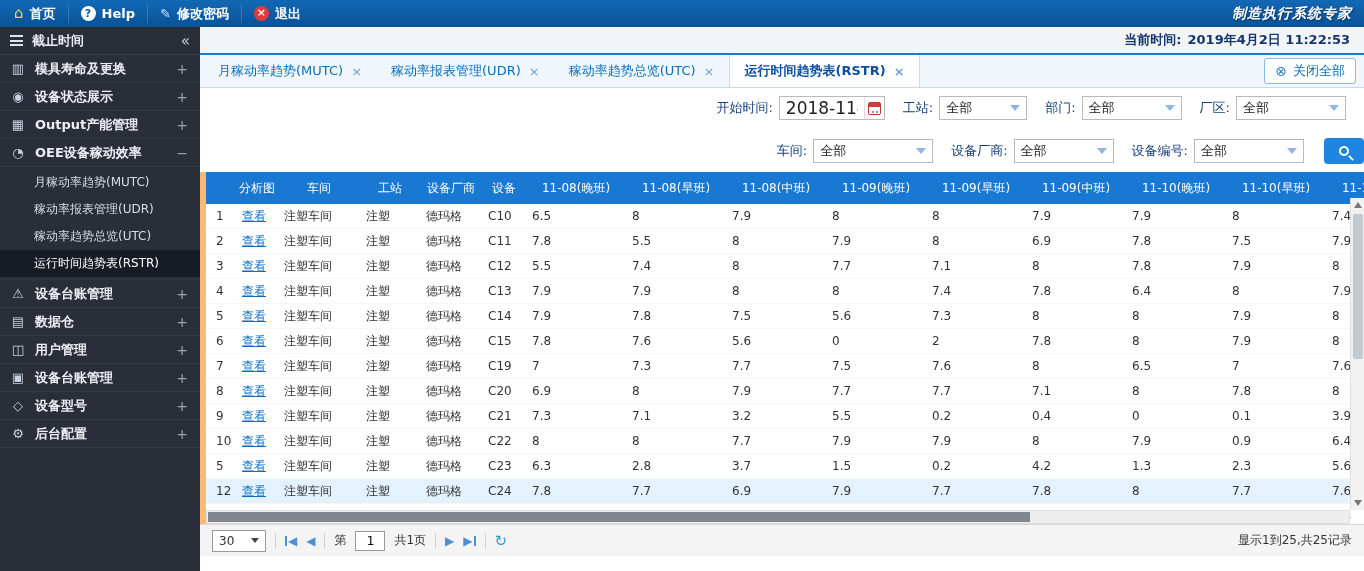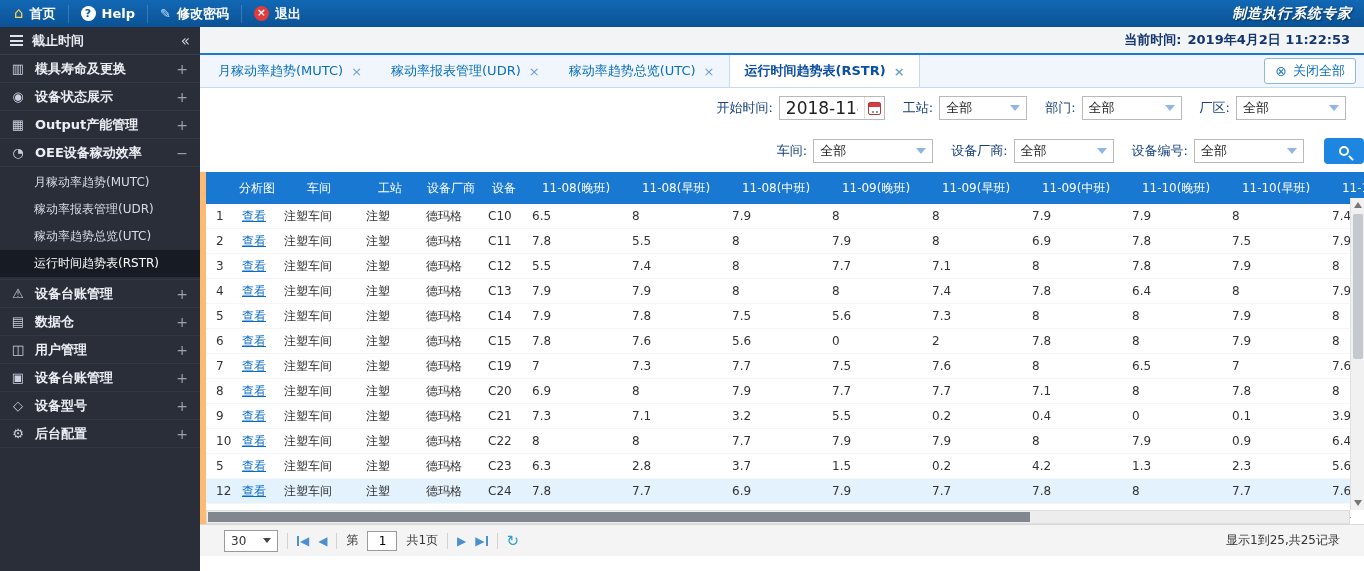--- a/index.html
+++ b/index.html
@@ -78,21 +78,21 @@
   .vscroll { position:absolute; right:0; top:26px; bottom:14px; width:14px; background:#f1f1f1; border-left:1px solid #e0e0e0; }
   .v-up, .v-down { position:absolute; left:3px; width:0; height:0; border-left:4px solid transparent; border-right:4px solid transparent; }
   .v-up { top:4px; border-bottom:6px solid #777; }
   .v-down { bottom:4px; border-top:6px solid #777; }
   .v-thumb { position:absolute; left:2px; top:16px; width:10px; height:145px; background:#c4c8cf; border-radius:2px; }
 
   .hscroll { position:absolute; left:0; right:14px; bottom:0; height:14px; background:#ededed; border:1px solid #dedede; }
   .h-thumb { position:absolute; left:1px; top:1px; bottom:1px; width:72%; background:#82878f; }
 
   
-  .pagination { flex:0 0 32px; background:#f4f4f5; border-top:1px solid #d8d8d8; display:flex; align-items:center; gap:9px; padding:0 24px; font-size:13px; color:#333; }
+  .pagination { flex:0 0 32px; background:#f4f4f5; border-top:1px solid #d8d8d8; display:flex; align-items:center; gap:9px; padding:0 12px; font-size:13px; color:#333; }
   .psize { width:54px; height:22px; border:1px solid #9a9a9a; background:#fff; display:flex; align-items:center; justify-content:space-between; padding:0 6px; cursor:pointer; font-size:12px; }
   .sel-arrow { width:0; height:0; border-left:4px solid transparent; border-right:4px solid transparent; border-top:5px solid #444; }
   .pg-sep { width:1px; height:16px; background:#d2d2d2; }
   .pg-btn { color:#4d90d0; display:flex; align-items:center; gap:1px; cursor:pointer; font-size:12px; }
   .pg-bar { width:2px; height:10px; background:#4d90d0; display:inline-block; }
   .pg-input { width:30px; height:20px; border:1px solid #9a9a9a; text-align:center; font-size:12px; font-family:inherit; }
   .pg-label { font-size:12px; color:#333; }
   .pg-refresh { color:#2a9fd8; font-size:15px; cursor:pointer; }
   .pg-summary { margin-left:auto; font-size:12px; color:#333; }
 

